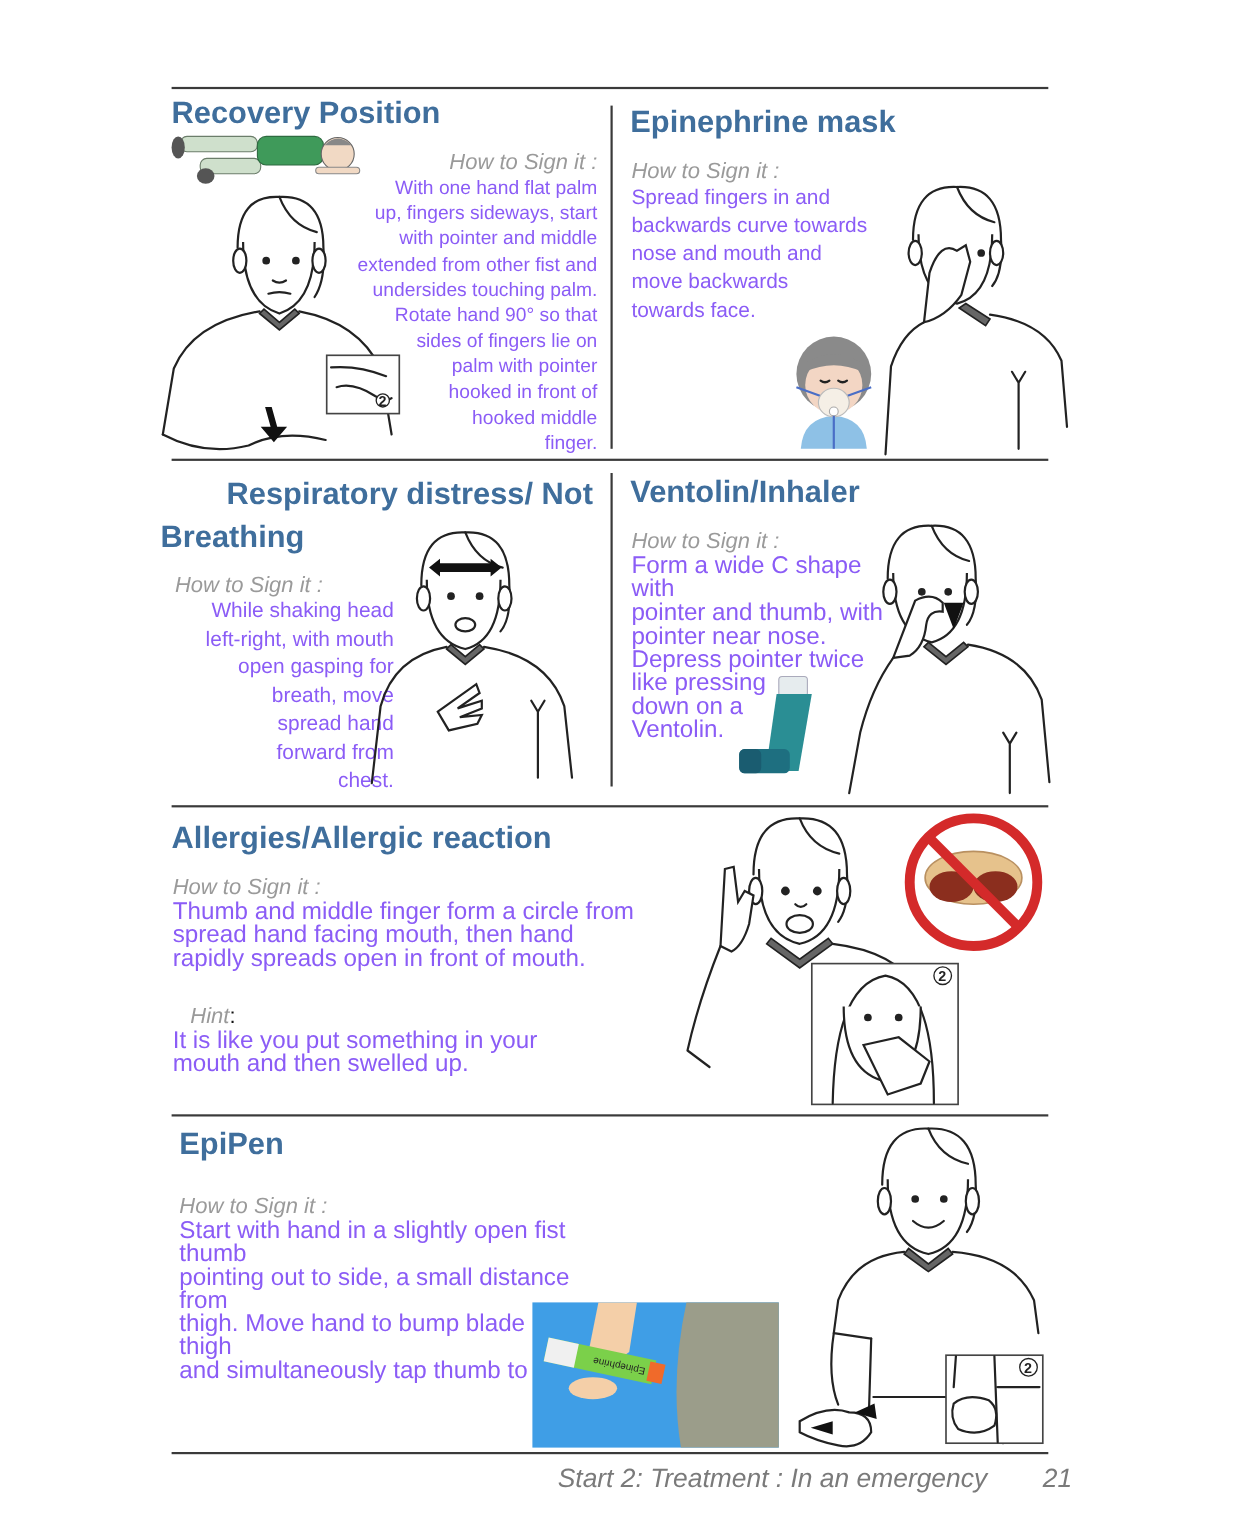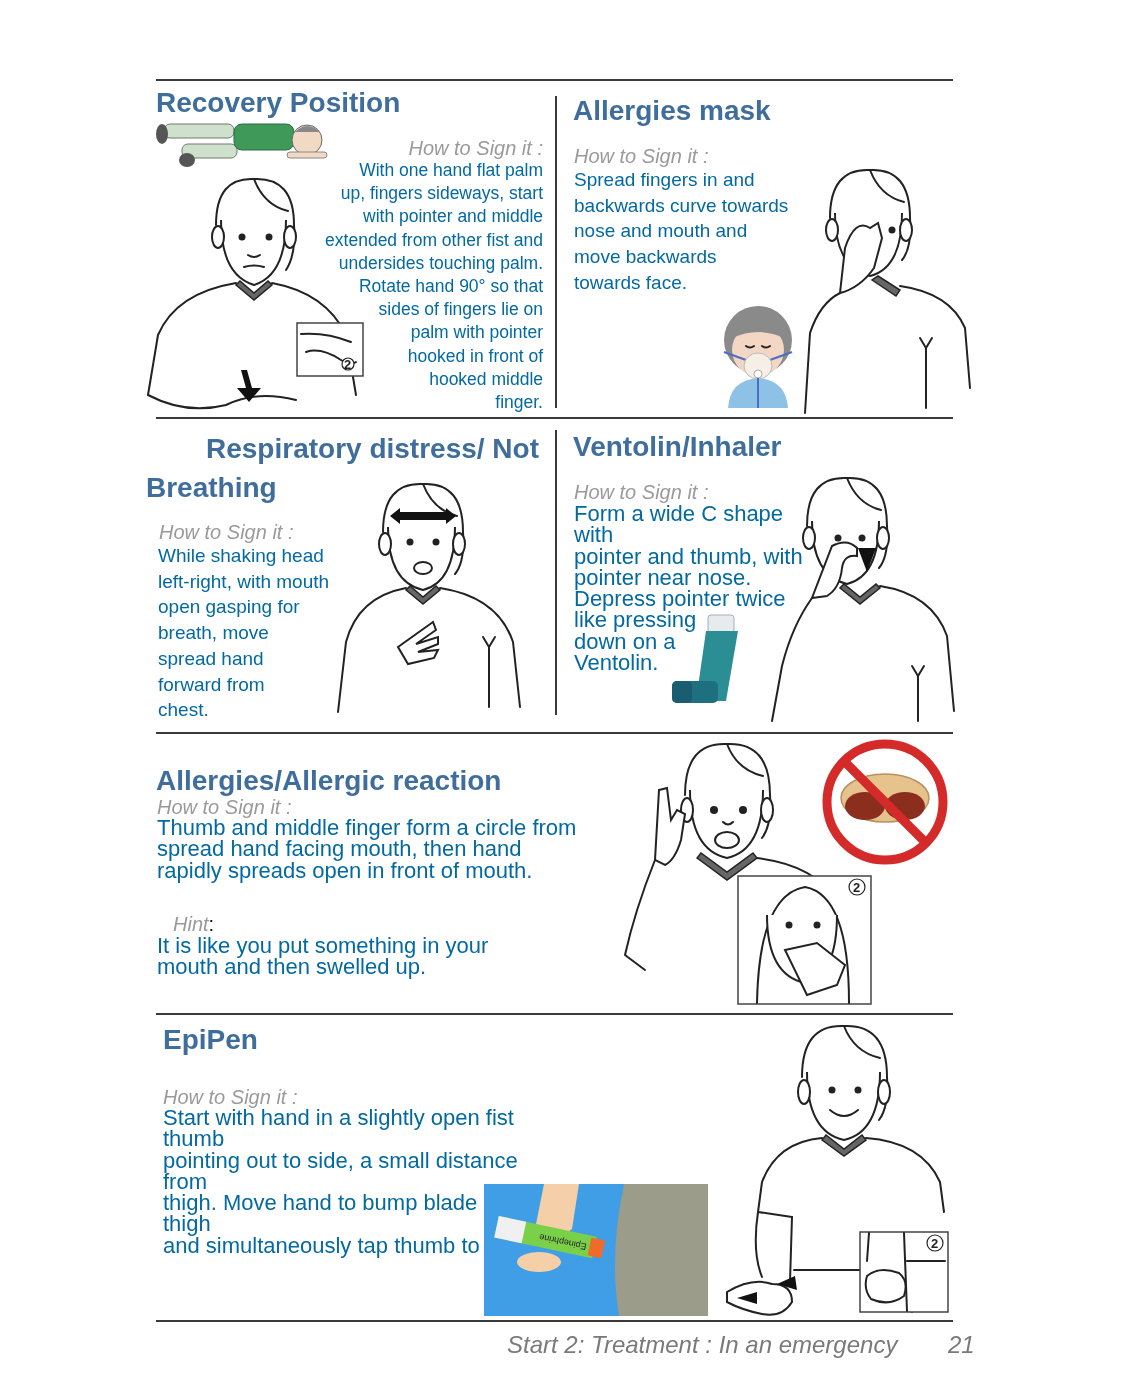--- a/index.html
+++ b/index.html
@@ -2,21 +2,21 @@
 <html><head>
 <meta charset="utf-8">
 <style>
   html, body { margin:0; padding:0; background:#ffffff; }
   body { width:1125px; height:1400px; position:relative; overflow:hidden;
          font-family:"Liberation Sans", sans-serif; color:#111; }
   .rule { position:absolute; height:1.5px; background:#3a3a3a; }
   .vrule { position:absolute; width:1.5px; background:#3a3a3a; }
   .title { position:absolute; color:#3f6e9c; font-weight:bold; font-size:28px; line-height:40px; white-space:nowrap; }
   .how { position:absolute; color:#9a9a9a; font-style:italic; font-size:20px; line-height:22px; white-space:nowrap; }
-  .body { position:absolute; font-size:19px; line-height:25.7px; color:#0369a1; white-space:pre-line; }
+  .body { position:absolute; font-size:19px; line-height:25.7px; color:#8b5cf6; white-space:pre-line; }
   .body.small { font-size:22px; line-height:21.3px; }
   .body.right { text-align:right; font-size:17.5px; line-height:23.2px; }
   .footer { position:absolute; color:#7a7a7a; font-style:italic; font-size:24px; white-space:nowrap; }
   svg { position:absolute; overflow:visible; }
   .line { fill:none; stroke:#222; stroke-width:2; stroke-linecap:round; stroke-linejoin:round; }
   .fillw { fill:#fff; stroke:#222; stroke-width:2; }
   .collar { fill:#666; stroke:#222; stroke-width:1.5; }
   .badge { font-family:"Liberation Sans", sans-serif; font-size:13px; font-weight:bold; fill:#222; }
 </style>
 </head>
@@ -77,21 +77,21 @@
 undersides touching palm.
 Rotate hand 90° so that
 sides of  fingers lie on
 palm with pointer
 hooked in front of
 hooked middle
 finger.</div>
 </section>
 
 <section>
-  <div class="title" style="left:573px; top:91px;">Allergies mask</div>
+  <div class="title" style="left:573px; top:91px;">Epinephrine mask</div>
   <div class="how" style="left:574px; top:145px;">How to Sign it :</div>
   <div class="body" style="left:574px; top:167px; width:250px;">Spread fingers in and
 backwards curve towards
 nose and mouth and
 move backwards
 towards face.</div>
 
   <svg width="80" height="110" style="left:718px; top:300px;">
     <path d="M10 108 Q12 80 40 78 Q68 80 70 108 Z" fill="#8ec1e6"></path>
     <circle cx="40" cy="40" r="34" fill="#8a8a8a"></circle>
@@ -116,21 +116,21 @@
     <path class="line" d="M40 125 Q20 135 10 165 L5 245"></path>
     <path class="line" d="M100 118 Q150 125 165 160 L170 220"></path>
     <path class="line" d="M120 170 l6 10 l6 -10 M126 180 l0 60"></path>
   </svg>
 </section>
 
 <section>
   <div class="title" style="left:158px; top:429px;margin-left:48px;">Respiratory distress/ Not</div>
   <div class="title" style="left:146px; top:468px;">Breathing</div>
   <div class="how" style="left:159px; top:521px;">How to Sign it :</div>
-  <div class="body" style="left:158px; top:543px; width:200px;">While shaking head
+  <div class="body" style="left:158px; top:543px; width:200px;text-align:right;">While shaking head
 left-right, with mouth
 open gasping for
 breath, move
 spread hand
 forward from
 chest.</div>
 
   <svg width="200" height="235" style="left:338px; top:482px;">
     <path class="line" d="M45 50 Q45 0 85 2 Q125 0 125 50 Q127 80 117 92"></path>
     <path class="line" d="M85 2 Q95 28 119 34"></path>
@@ -179,21 +179,21 @@
     <path d="M96 72 L114 72 L105 96 Z" fill="#111"></path>
     <path class="fillw" d="M70 70 Q85 62 95 72 L95 80 Q82 78 80 92 Q78 112 65 120 L50 122 Z"></path>
     <path class="collar" d="M78 112 L98 128 L118 112 L114 108 L98 121 L82 108 Z"></path>
     <path class="line" d="M50 122 Q30 150 20 190 L10 245"></path>
     <path class="line" d="M118 110 Q170 118 185 160 L192 235"></path>
     <path class="line" d="M150 190 l6 10 l6 -10 M156 200 l0 45"></path>
   </svg>
 </section>
 
 <section>
-  <div class="title" style="left:156px; top:742px;margin-top:19px;">Allergies/Allergic reaction</div>
+  <div class="title" style="left:156px; top:742px;">Allergies/Allergic reaction</div>
   <div class="how" style="left:157px; top:796px;">How to Sign it :</div>
   <div class="body small" style="left:157px; top:817px; width:420px;">Thumb and middle finger form a circle from
 spread hand facing mouth, then hand
 rapidly spreads open in front of mouth.</div>
   <div class="how" style="left:157px; top:913px;margin-left:16px;">
     <span>Hint</span><span style="color:#111; font-style:normal;">:</span>
   </div>
   <div class="body small" style="left:157px; top:935px; width:420px;">It is like you put something in your
 mouth and then swelled up.</div>
 

